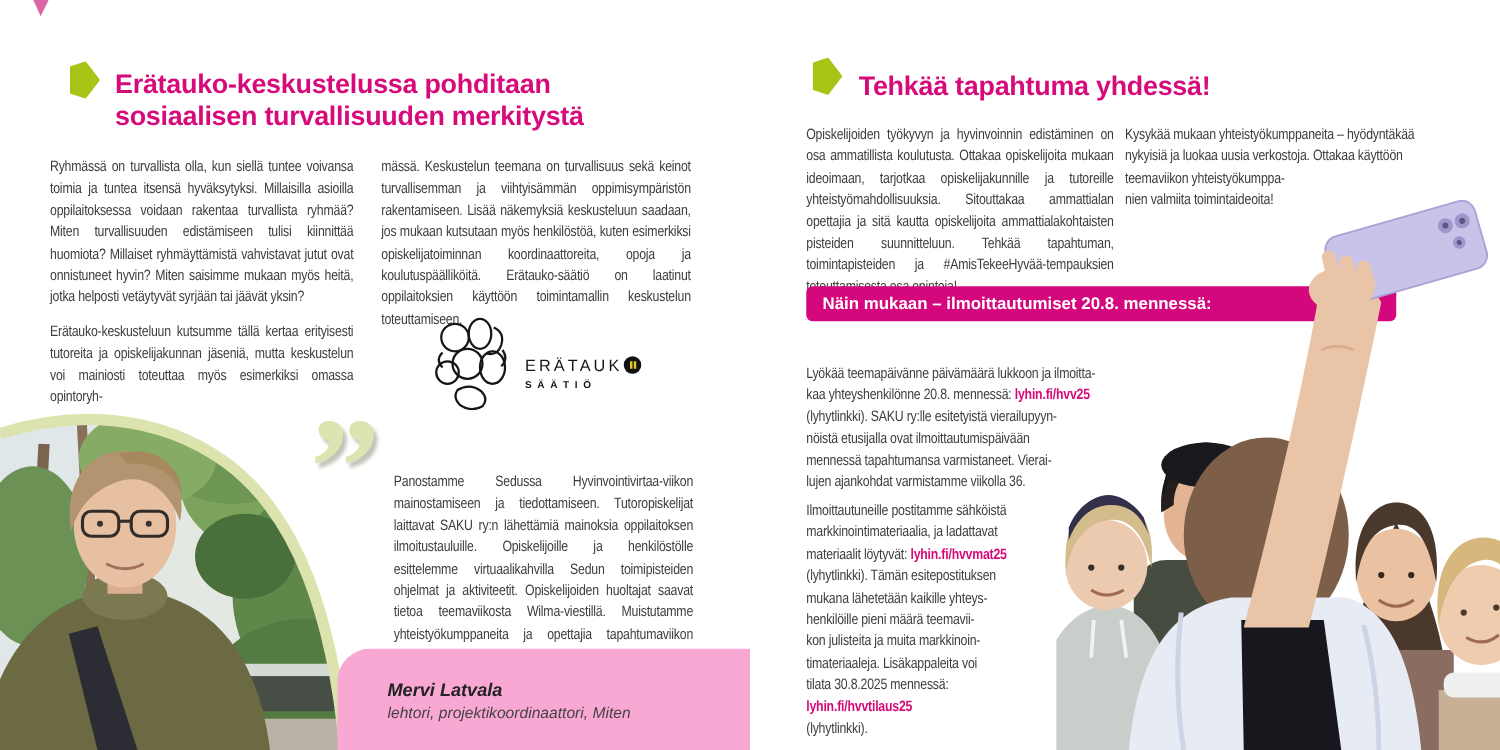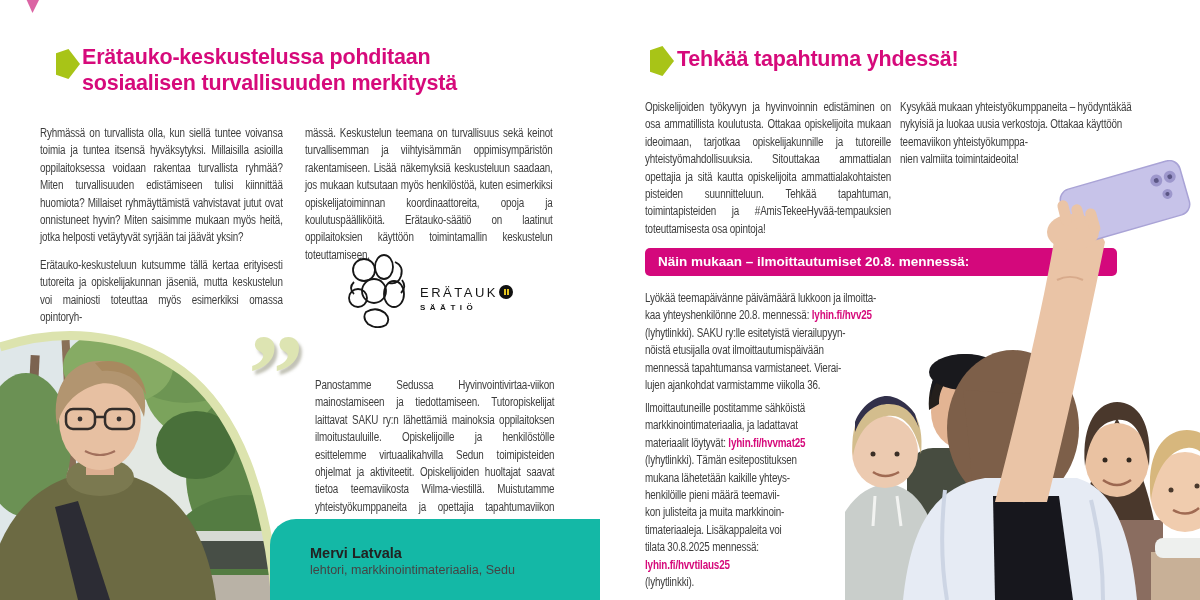--- a/index.html
+++ b/index.html
@@ -5,28 +5,28 @@
   html,body{margin:0;padding:0;background:#888;}
   #page{position:relative;width:1200px;height:600px;background:#ffffff;overflow:hidden;
         font-family:"Liberation Sans",sans-serif;color:#3d3d3d;}
   .abs{position:absolute;}
   .cond{transform:scaleX(0.82);transform-origin:0 0;}
   .body-text{font-size:12px;line-height:1.45;letter-spacing:-0.2px;color:#3d3d3d;
              text-align:justify;margin:0;}
   .preline{white-space:pre-line;text-align:left;}
   .para-gap{margin-top:10px;}
   .page-title{font-size:21.5px;line-height:26px;font-weight:bold;color:#d60a7b;
-              white-space:pre-line;letter-spacing:-0.2px;margin:0;}
+              white-space:pre-line;letter-spacing:-0.2px;margin:10px;}
   .diamond{width:24px;height:30px;background:#a8c417;
            clip-path:polygon(0% 14%,52% 0%,100% 50%,52% 100%,0% 86%);}
   .corner-sliver{width:13px;height:13px;background:#db64a4;
            clip-path:polygon(5% 0,100% 0,50% 100%);}
   .quote-mark{font-size:112px;line-height:0.8;font-weight:bold;color:#dde4b2;
               text-shadow:3px 4px 3px rgba(80,80,45,.35);font-family:"Liberation Serif",serif;}
-  .green-box{background:#14b8a6;border-radius:26px 0 0 0;}
+  .green-box{background:#f9a8d4;border-radius:26px 0 0 0;font-style:italic;}
   .person-name{font-size:14.5px;font-weight:bold;color:#222;margin:0;}
   .person-title{font-size:12.5px;color:#444;margin:2px 0 0 0;}
   .banner{background:#d4087c;border-radius:5px;color:#fff;font-size:13.5px;font-weight:bold;
           line-height:28px;padding-left:13px;box-sizing:border-box;}
   .mlink{color:#d60a7b;font-weight:bold;cursor:pointer;}
   .logo-word{font-size:13px;font-weight:normal;letter-spacing:2.5px;color:#161616;
              display:flex;align-items:center;}
   .logo-sub{font-size:8px;font-weight:bold;letter-spacing:4.5px;color:#161616;margin-top:3px;}
   .pause-circle{display:inline-block;width:14px;height:14px;border-radius:50%;background:#111;
                 position:relative;margin-left:1px;}
@@ -128,41 +128,41 @@
         <circle cx="119" cy="94" r="2.4" fill="#3a3230"></circle>
         <path d="M85,126 Q100,134 115,126" stroke="#a2705c" stroke-width="2.2" fill="none"></path>
         <path d="M55,182 L78,275 L110,275 L78,176 Z" fill="#2c2c34"></path>
       </g>
       <path d="M0,22 C55,4 125,4 182,46 C238,88 266,168 276,275" fill="none" stroke="#dce3ae" stroke-width="9"></path>
     </svg>
 
     <div class="abs green-box" style="left:270px;top:519px;width:330px;height:81px;z-index:4;">
       <div style="margin:26px 0 0 40px;">
         <p class="person-name">Mervi Latvala</p>
-        <p class="person-title">lehtori, markkinointimateriaalia, Sedu</p>
+        <p class="person-title">lehtori, projektikoordinaattori, Miten</p>
       </div>
     </div>
   </div>
 
   <div>
 
     <div class="abs diamond" style="left:650px;top:46px;"></div>
     <h1 class="abs page-title" style="left:677px;top:46px;width:420px;">Tehkää tapahtuma yhdessä!</h1>
 
     <div class="abs cond" style="left:645px;top:99px;width:300px;">
       <p class="body-text">Opiskelijoiden työkyvyn ja hyvinvoinnin edistäminen on osa ammatillista koulutusta. Ottakaa opiskelijoita mukaan ideoimaan, tarjotkaa opiskelijakunnille ja tutoreille yhteistyömahdollisuuksia. Sitouttakaa ammattialan opettajia ja sitä kautta opiskelijoita ammattialakohtaisten pisteiden suunnitteluun. Tehkää tapahtuman, toimintapisteiden ja #AmisTekeeHyvää-tempauksien toteuttamisesta osa opintoja!</p>
     </div>
     <div class="abs cond" style="left:900px;top:99px;width:316px;">
       <p class="body-text preline">Kysykää mukaan yhteistyökumppaneita – hyödyntäkää
 nykyisiä ja luokaa uusia verkostoja. Ottakaa käyttöön
 teemaviikon yhteistyökumppa-
 nien valmiita toimintaideoita!</p>
     </div>
 
-    <div class="abs banner" style="left:645px;top:248px;width:472px;height:28px;z-index:1;">Näin mukaan – ilmoittautumiset 20.8. mennessä:</div>
+    <div class="abs banner" style="left:645px;top:229px;width:472px;height:28px;z-index:1;">Näin mukaan – ilmoittautumiset 20.8. mennessä:</div>
 
     <div class="abs cond" style="left:645px;top:290px;width:300px;z-index:3;">
       <p class="body-text preline"><span>Lyökää teemapäivänne päivämäärä lukkoon ja ilmoitta-
 kaa yhteyshenkilönne 20.8. mennessä: </span><span class="mlink">lyhin.fi/hvv25</span><span>
 (lyhytlinkki). SAKU ry:lle esitetyistä vierailupyyn-
 nöistä etusijalla ovat ilmoittautumispäivään
 mennessä tapahtumansa varmistaneet. Vierai-
 lujen ajankohdat varmistamme viikolla 36.</span></p>
     </div>
 

